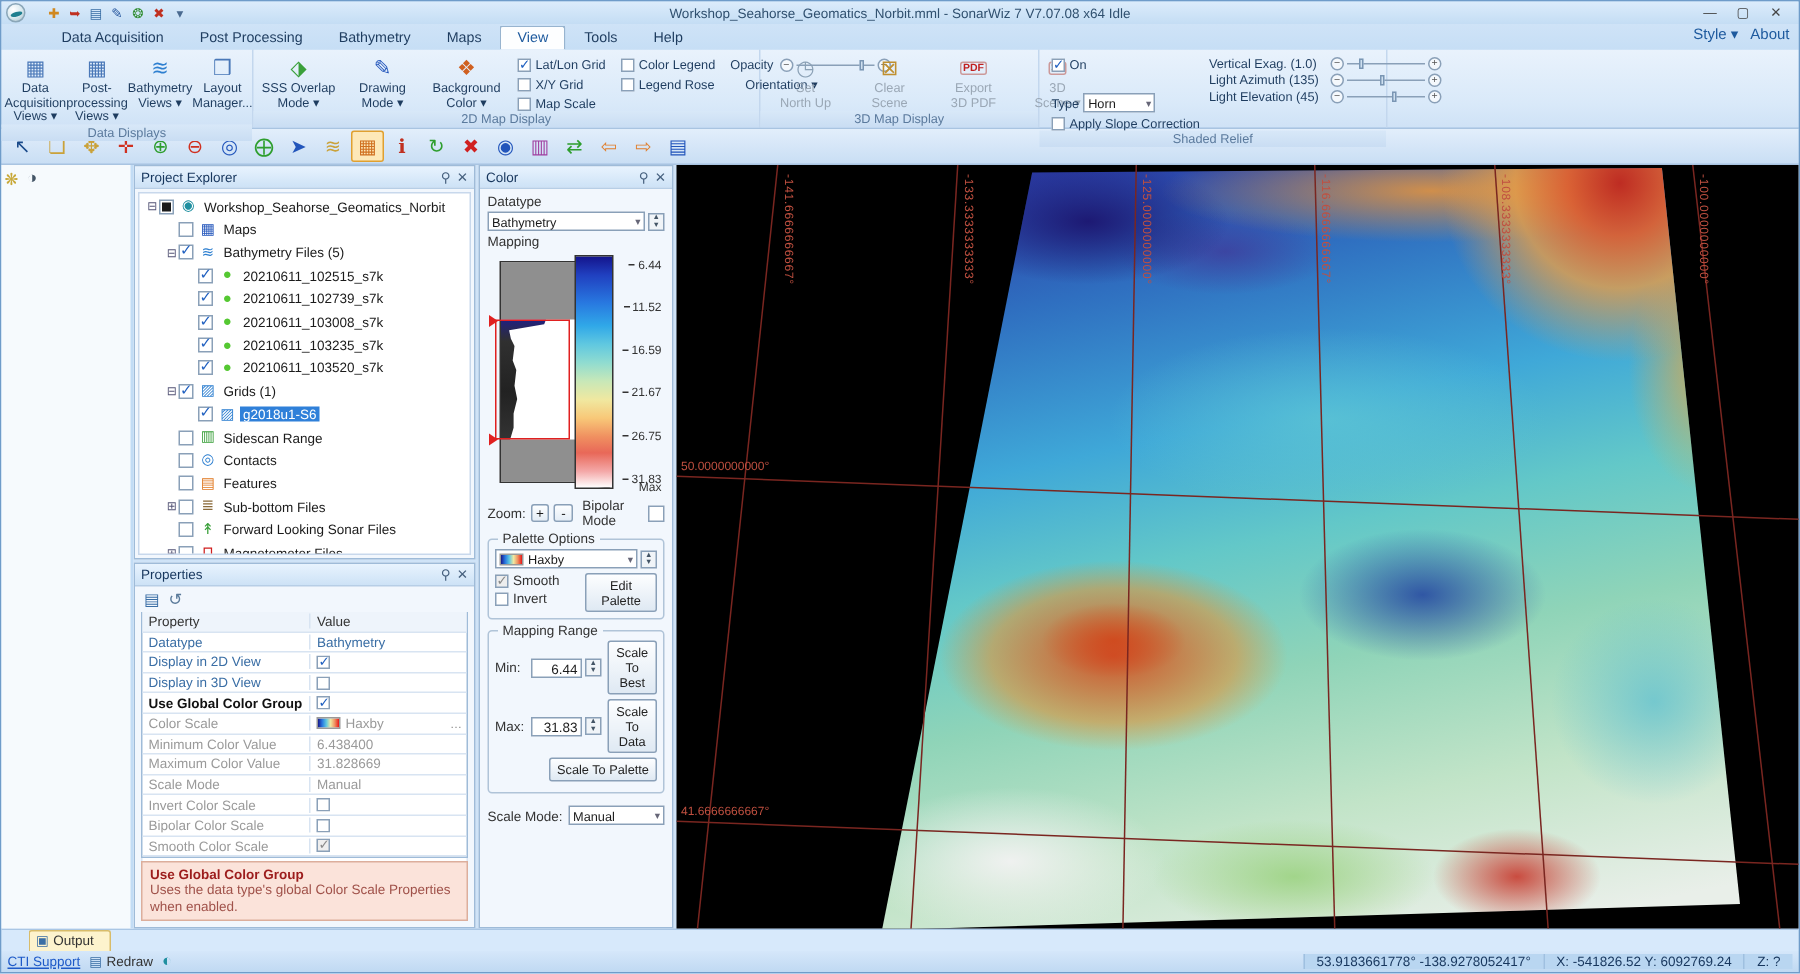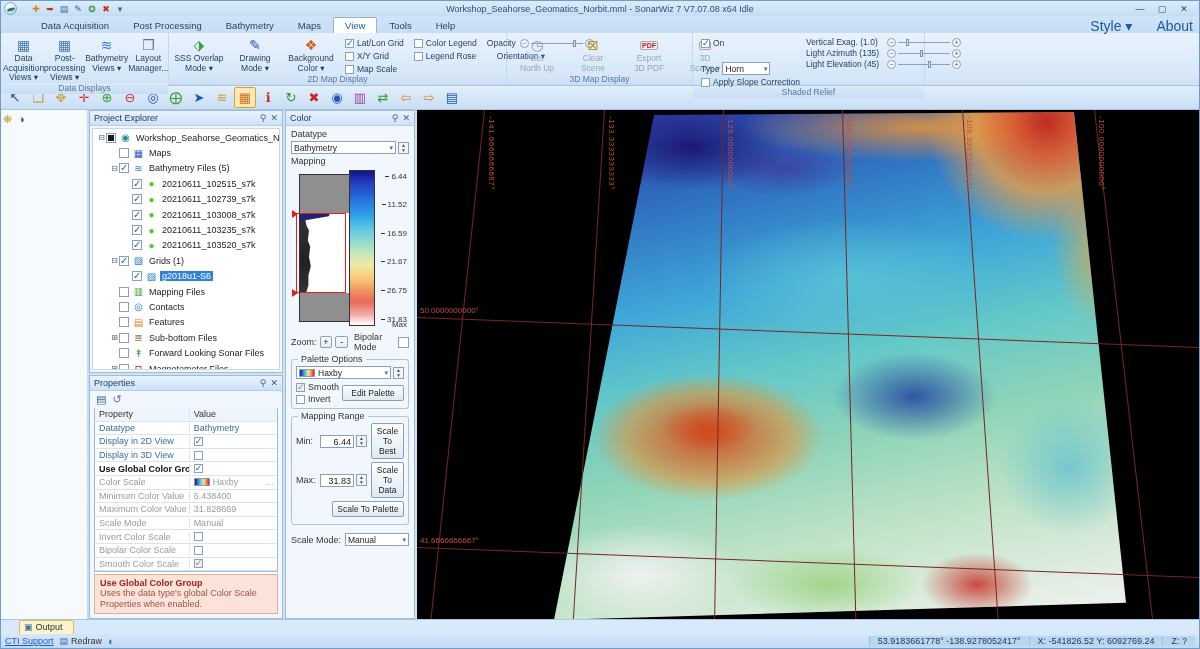--- a/index.html
+++ b/index.html
@@ -15,21 +15,21 @@
   .qat { display:flex; align-items:center; gap:2px; padding:0 4px; }
   .qat .qbtn { width:12px; height:12px; line-height:12px; text-align:center; font-size:9px; cursor:default; }
   .title-text { position:absolute; left:0; right:0; text-align:center; font-size:9px; color:#30506f; pointer-events:none; }
   .caption-btns { margin-left:auto; display:flex; gap:10px; padding-right:6px; z-index:2; }
   .caption-btns span { font-size:9px; color:#444; width:12px; text-align:center; }
 
   
   .menubar { height:17px; background:linear-gradient(#cfe3f7,#c6def5); display:flex; align-items:flex-end; padding:0 0 0 28px; position:relative; flex:0 0 auto; }
   .mtab { padding:2px 11px 2px; font-size:9.5px; color:#1e3c5f; border:1px solid transparent; border-bottom:none; }
   .mtab.active { background:#fdfeff; border-color:#98b4cf; color:#1e5a9e; border-radius:2px 2px 0 0; }
-  .menubar-right { position:absolute; right:6px; top:2px; font-size:14px; color:#1e5a9e; display:flex; gap:24px;justify-content:space-between; }
+  .menubar-right { position:absolute; right:6px; top:2px; font-size:10px; color:#1e5a9e; display:flex; gap:8px;justify-content:space-between; }
 
   
   .ribbon { height:53px; background:linear-gradient(#e9f2fc,#d9e9f9 70%,#cfe2f6); border-bottom:1px solid #a9c4e1; display:flex; flex:0 0 auto; }
   .rgroup { position:relative; border-right:1px solid #c3d7ee; display:flex; flex-direction:column; }
   .rgroup-body { flex:1; display:flex; align-items:stretch; padding:1px 2px 0 2px; }
   .rgroup-label { height:11px; text-align:center; font-size:8.5px; color:#5b7a9d; background:linear-gradient(#d8e8f8,#c9ddf3); line-height:11px; }
   .bigbtn { width:56px; display:flex; flex-direction:column; align-items:center; justify-content:flex-start; padding-top:2px; }
   .bigbtn .bicon { width:22px; height:18px; display:flex; align-items:center; justify-content:center; font-size:14px; }
   .bigbtn .bicon .txticon { font-size:7px; font-weight:bold; border:1px solid #c99; padding:0 1px; border-radius:2px; }
   .bigbtn .blabel { font-size:8.5px; color:#1e3c5f; text-align:center; line-height:9.5px; }
@@ -65,21 +65,21 @@
   .main { flex:1; display:flex; background:#cfe3f7; min-height:0; }
   .leftstrip { width:88px; background:#f6fafd; border-right:2px solid #c2dcf5; position:relative; }
   .dockicons { display:flex; gap:6px; padding:3px 2px; }
   .dockicons span { font-size:11px; }
 
   .panel { background:#f2f7fd; border:1px solid #9fbbd8; display:flex; flex-direction:column; min-height:0; }
   .phead { height:15px; background:linear-gradient(#e8f3fe,#cde2f6); border-bottom:1px solid #b7cee6; display:flex; align-items:center; padding:0 4px; flex:0 0 auto; }
   .phead .ptitle { color:#17365d; font-size:9px; }
   .phead .picons { margin-left:auto; display:flex; gap:4px; color:#46607e; font-size:9px; }
 
-  .colA { width:194px; display:flex; flex-direction:column; }
+  .colA { width:228px; display:flex; flex-direction:column; }
   .pe-panel { flex:0 0 263px; }
   .prop-panel { flex:1; margin-top:2px; }
 
   
   .tree { flex:1; background:#fff; margin:2px; border:1px solid #c8d8ec; overflow:hidden; padding-top:1px; }
   .trow { display:flex; align-items:center; height:15.4px; white-space:nowrap; }
   .texp { width:9px; font-size:8px; color:#557; text-align:center; flex:0 0 auto; }
   .tcb { width:10px; height:10px; border:1px solid #8aa0b8; background:#fff; position:relative; margin-right:3px; flex:0 0 auto; }
   .tcb.checked::after { content:"✓"; position:absolute; left:0; top:-2px; font-size:10px; color:#2060c0; }
   .tcb.filled::after { content:""; position:absolute; left:1px; top:1px; right:1px; bottom:1px; background:#1b1b1b; }
@@ -489,21 +489,21 @@
             <div class="trow" style="padding-left: 30px;">
               <span class="texp"></span>
               <span class="tcb checked"></span>
               <span class="ticon" style="color: rgb(45, 127, 208);">▨</span>
               <span class="tlabel selected">g2018u1-S6</span>
             </div>
             <div class="trow" style="padding-left: 17px;">
               <span class="texp"></span>
               <span class="tcb unchecked"></span>
               <span class="ticon" style="color: rgb(58, 160, 58);">▥</span>
-              <span class="tlabel">Mapping Files</span>
+              <span class="tlabel">Sidescan Range</span>
             </div>
             <div class="trow" style="padding-left: 17px;">
               <span class="texp"></span>
               <span class="tcb unchecked"></span>
               <span class="ticon" style="color: rgb(45, 127, 208);">◎</span>
               <span class="tlabel">Contacts</span>
             </div>
             <div class="trow" style="padding-left: 17px;">
               <span class="texp"></span>
               <span class="tcb unchecked"></span>
@@ -698,21 +698,21 @@
             <div class="pal-checks">
               <span class="ckrow">
                 <span class="ckbox checked disabled"></span>
                 <span class="cp-label">Smooth</span>
               </span>
               <span class="ckrow">
                 <span class="ckbox"></span>
                 <span class="cp-label">Invert</span>
               </span>
             </div>
-            <span class="btn" style="width:62px;align-self:center">Edit Palette</span>
+            <span class="btn" style="width:48px;align-self:center">Edit Palette</span>
           </div>
         </div>
 
         <div class="groupbox">
           <span class="gtitle">Mapping Range</span>
           <div class="mr-row">
             <span class="mlabel cp-label">Min:</span>
             <span class="mr-input">6.44</span>
             <span class="spin">
                 <span>▲</span>

